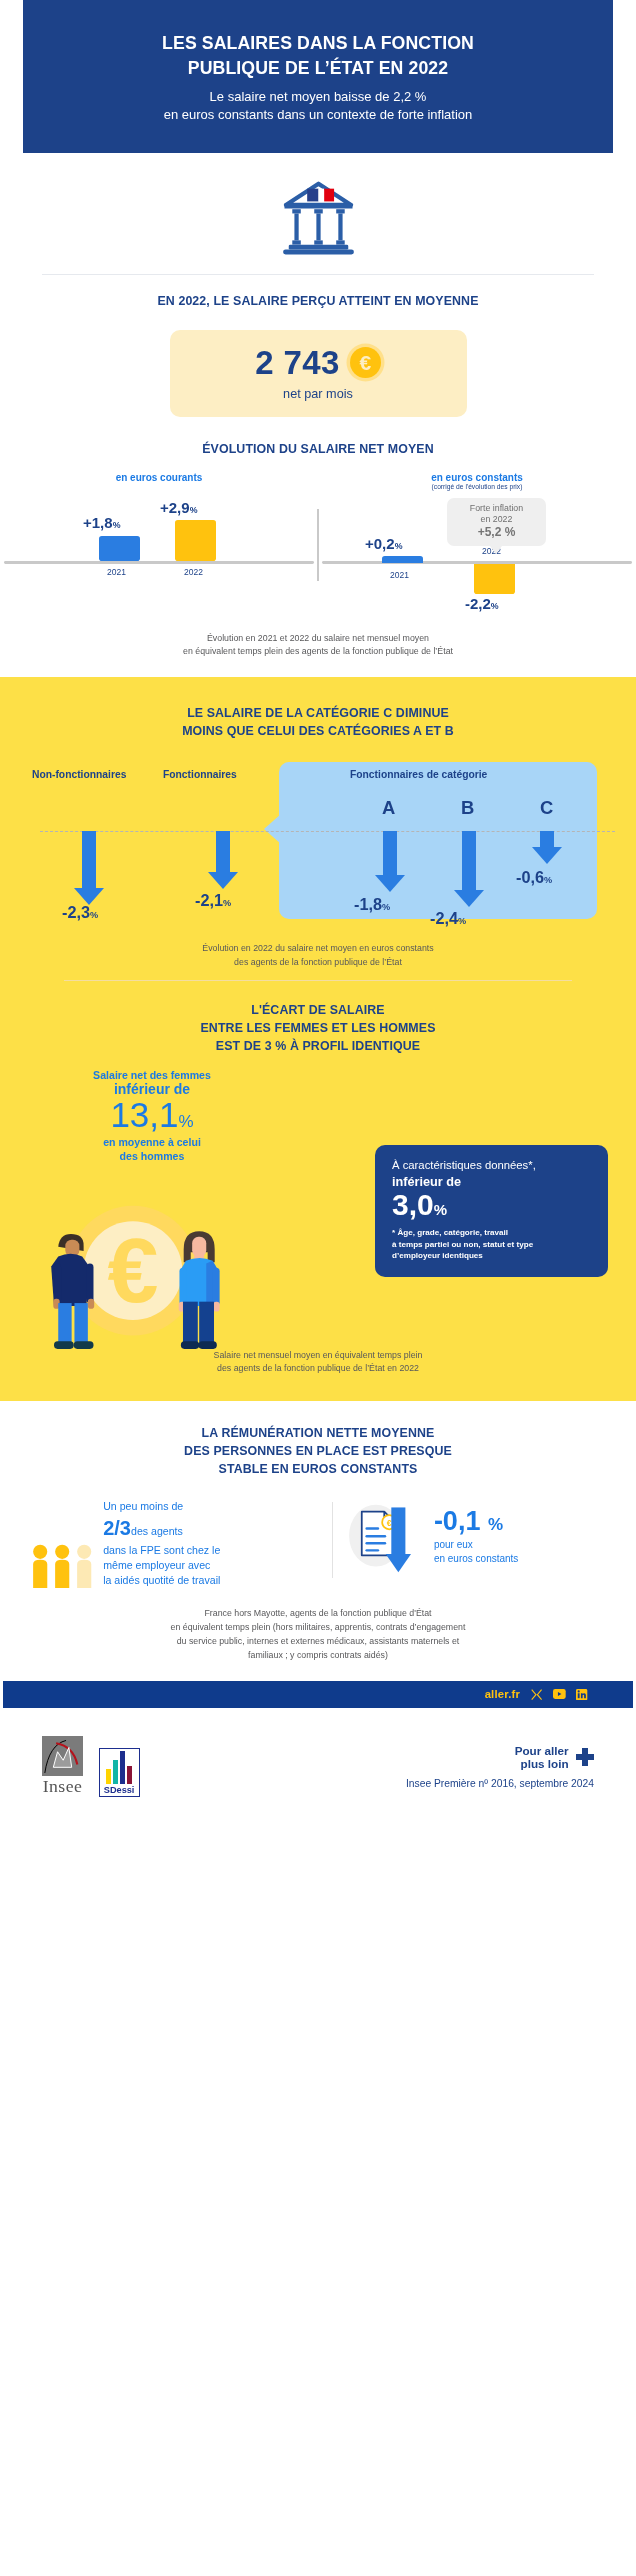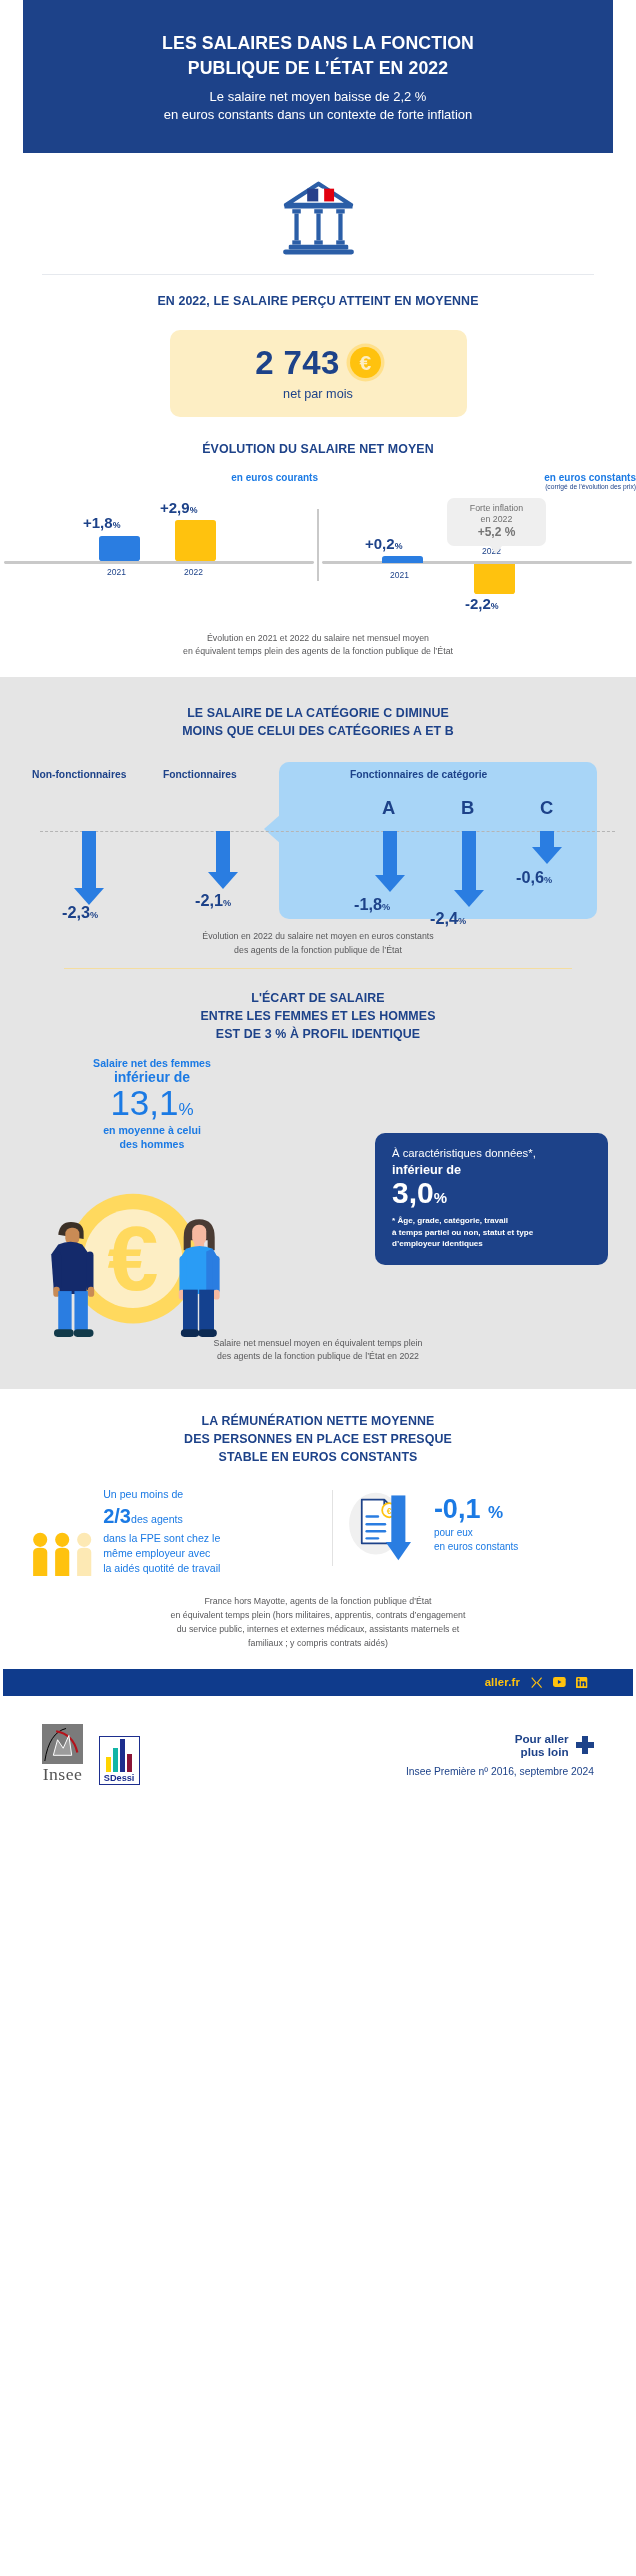--- a/index.html
+++ b/index.html
@@ -66,21 +66,21 @@
     box-shadow: 0 0 0 3.5px #ffe08a;
     display: flex; align-items:center; justify-content:center;
     color: #fdeec4; font-size: 21px; font-weight: bold; line-height: 1;
   }
   .salary-sub { font-size: 12.7px; color:#1d4289; margin-top: 5.7px; }
 
   
   .evo { margin-top: 24px; }
   .evo-cols { display: flex; margin-top: 12.7px; position: relative; }
   .evo-col { width: 50%; position: relative; }
-  .evo-head { text-align: right; }
+  .evo-head { text-align: center; }
   .evo-head .lab { color:#1b7ae4; font-weight: bold; font-size: 10px; }
   .evo-head .lab2 { color:#1d4289; font-size: 6.7px; margin-top:0.7px; }
 
   .chart { position: relative; height: 106px; margin-top: 11.3px; }
   .baseline { position:absolute; left:4.2px; right:4.2px; top:59px; height:2.8px; background:#c9c9c9; border-radius:1.4px;}
   .vrule { position:absolute; top:7px; bottom:27px; width:2.1px; background:#c9c9c9; }
 
   .bar { position:absolute; border-radius:2.8px; }
   .bar.blue { background:#2a7de1; }
   .bar.yellow { background:#ffc20e; }
@@ -101,21 +101,21 @@
     border-top:8.5px solid #efefef;
   }
 
   .caption {
     text-align:center; color:#58585a; font-size:8.8px; line-height:1.55;
     margin-top: 7px;
   }
 
   
   .cream {
-    background: #e5e5e5;
+    background: #fde047;
     margin-top: 18.4px;
     padding: 28px 0 4.2px;
   }
   .cat-wrap { position: relative; margin-top: 21px; height: 163px; }
   .cat-bluebox {
     position:absolute; left:279px; top:0; width: 318px; height: 157px;
     background:#a8d5f7; border-radius:10px;
   }
   .cat-notch {
     position:absolute; left:264px; top:52px;
@@ -377,21 +377,21 @@
 
       <div class="arrow" style="left:532px; top:69px; width:30px;">
         <div class="shaft" style="width:14px; height:15.6px;"></div>
         <div class="head"></div>
       </div>
       <div class="cat-val" style="left:516px; top:106px;">
         <span>-0,6</span><span class="pct">%</span>
       </div>
     </div>
 
-    <div class="caption" style="margin-top:5px;">
+    <div class="caption" style="margin-top:17px;">
       <span>Évolution en 2022 du salaire net moyen en euros constants</span><br>
       <span>des agents de la fonction publique de l’État</span>
     </div>
 
     <div class="hr-sep"></div>
 
     <div class="gender">
       <div class="sec-title">
         <span>L'ÉCART DE SALAIRE</span><br>
         <span>ENTRE LES FEMMES ET LES HOMMES</span><br>

